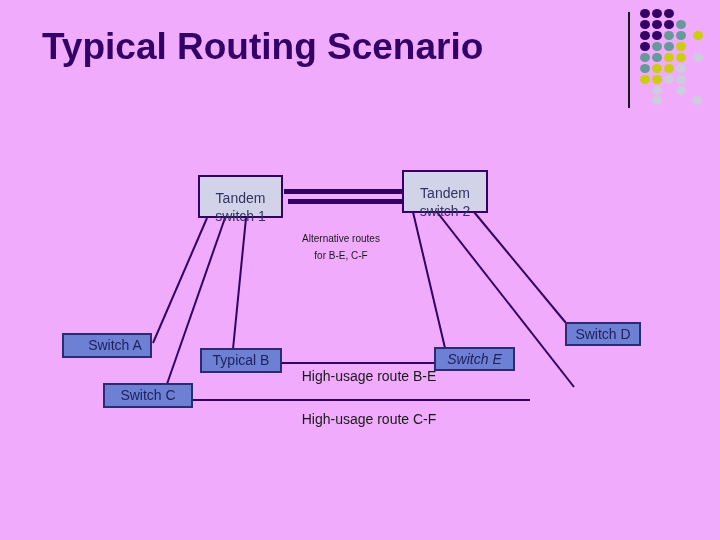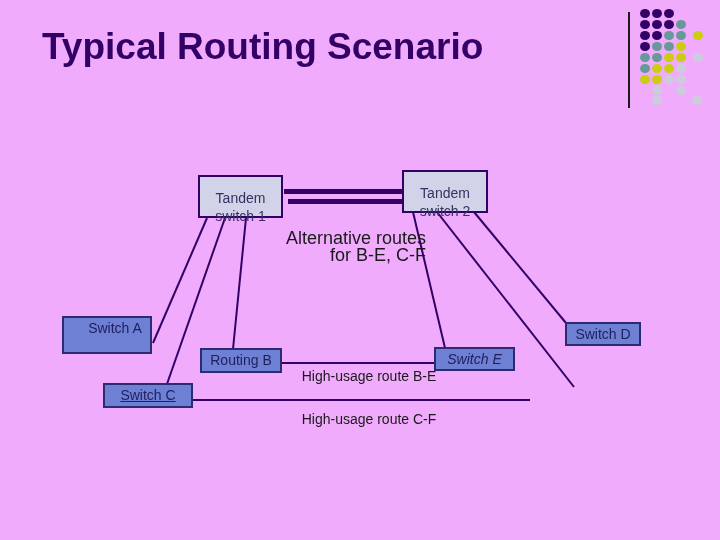--- a/index.html
+++ b/index.html
@@ -21,29 +21,29 @@
   .tandem {
     background:#D2D3E8; border:2px solid #330066; color:#333363;
     font-size:14px; line-height:18px; padding-top:12px;
   }
   .switch {
     background:#6D80D4; border:2px solid #2B2B72; color:#1F1F5C;
     font-size:14px; line-height:21px;
   }
   #tandem1 { left:198px; top:175px; width:85px; height:43px; }
   #tandem2 { left:402px; top:170px; width:86px; height:43px; }
-  #switchA { left:62px;  top:316px; width:90px; height:38px;padding-left:16px; }
+  #switchA { left:62px;  top:333px; width:90px; height:25px;padding-left:16px; }
   #switchB { left:200px; top:348px; width:82px; height:25px; }
-  #switchC { left:103px; top:383px; width:90px; height:25px;text-decoration:underline; }
+  #switchC { left:103px; top:383px; width:90px; height:25px; }
   #switchD { left:565px; top:322px; width:76px; height:24px; }
   #switchE { left:434px; top:347px; width:81px; height:24px;font-style:italic; }
   #switchF { left:529px; top:386px; width:88px; height:24px; }
   
   .note { position:absolute; color:#1a1a1a; text-align:center; z-index:3; }
-  #alt-routes { left:256px; top:230px; width:170px; font-size:18px; line-height:17px;text-align:right; }
+  #alt-routes { left:256px; top:230px; width:170px; font-size:10px; line-height:17px; }
   #route-be   { left:294px; top:368px; width:150px; font-size:14px; }
   #route-cf   { left:294px; top:411px; width:150px; font-size:14px; }
 </style>
 </head>
 <body>
 
 <div class="slide">
 
   <h1 class="title">Typical Routing Scenario</h1>
 
@@ -101,21 +101,21 @@
 
   <div class="node tandem" id="tandem1">
     <div>Tandem</div>
     <div>switch 1</div>
   </div>
   <div class="node tandem" id="tandem2">
     <div>Tandem</div>
     <div>switch 2</div>
   </div>
   <div class="node switch" id="switchA">Switch A</div>
-  <div class="node switch" id="switchB">Routing B</div>
+  <div class="node switch" id="switchB">Typical B</div>
   <div class="node switch" id="switchC">Switch C</div>
   <div class="node switch" id="switchD">Switch D</div>
   <div class="node switch" id="switchE">Switch E</div>
 
   <div class="note" id="alt-routes">
     <div>Alternative routes</div>
     <div>for B-E, C-F</div>
   </div>
   <div class="note" id="route-be">High-usage route B-E</div>
   <div class="note" id="route-cf">High-usage route C-F</div>

